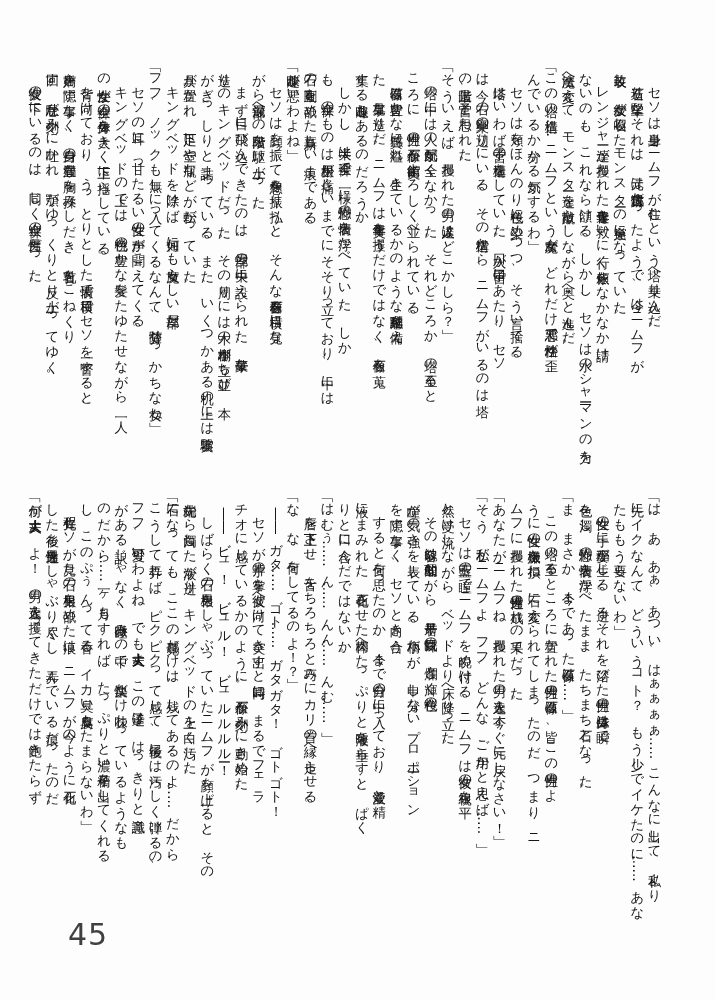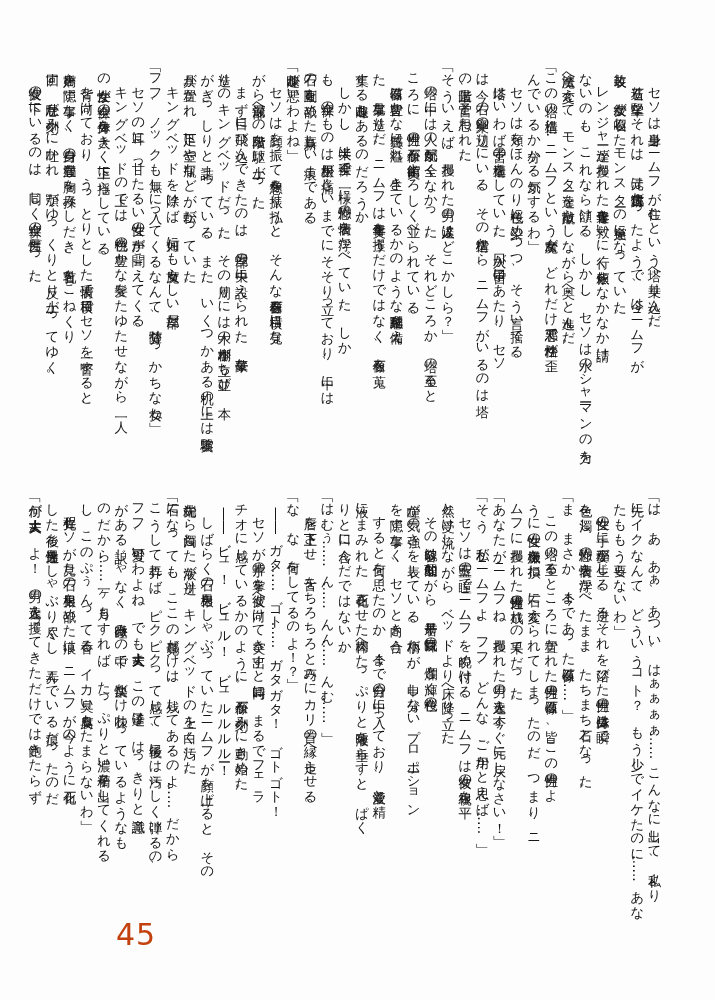--- a/index.html
+++ b/index.html
@@ -32,22 +32,21 @@
     height: 403px;
     overflow: visible;     
   }
   .page-number {
     position: absolute;
     left: 68px;
     top: 918px;
     font-size: 30px;
     line-height: 1.1;
     letter-spacing: 1px;
-    color: #c2410c;
-    margin-left: 48px;
+    color: #404040;
   }
 </style>
 </head>
 <body>
 
 <div class="page">
   <div class="vblock block-top"><div class="vline">　セソは単身、ニムフが住むという塔へ乗り込んだ。</div><div class="vline">　石造り堅牢なそれは、元は古代遺跡だったようで、今はニムフが</div><div class="vline">改装し、彼女が召喚したモンスターの巣窟になっていた。</div><div class="vline">　レンジャー達が攫われた青年達を救いに行く依頼をなかなか請け</div><div class="vline">ないのも、これなら頷ける。しかし、セソは水のシャーマンの力を</div><div class="vline">魔法へ変えて、モンスター達を蹴散らしながら奥へと進んだ。</div><div class="vline">「この塔の構造……ニムフという魔女が、どれだけ邪悪で性格が歪</div><div class="vline">んでいるか分かる気がするわ」</div><div class="vline">　セソは頬をほんのり桜色に染めつつ、そう言い捨てる。</div><div class="vline">　塔はいわば子宮の構造をしていた。入口が子宮口にあたり、セソ</div><div class="vline">は今、右の卵巣の辺りにいる。その構造から、ニムフがいるのは塔</div><div class="vline">の最上階、子宮と思われた。</div><div class="vline">「そういえば、攫われた男の人達はどこかしら？」</div><div class="vline">　塔の中には人の気配が全くなかった。それどころか、塔の至ると</div><div class="vline">ころに、男性の石像が美術館よろしく並べられている。</div><div class="vline">　石像は皆豊かな質感に溢れ、生きているかのような躍動感を備え</div><div class="vline">た、見事な造りだ。ニムフは美青年を攫うだけではなく、石像を蒐</div><div class="vline">集する趣味もあるのだろうか。</div><div class="vline">　しかし、大半は全裸で、一様に恐怖の表情を浮かべていた。しか</div><div class="vline">も、全裸のものは男根が痛々しいまでにそそり立っており、中には</div><div class="vline">石の剛直を舐めた真新しい痕まである。</div><div class="vline">「趣味が悪いわよね」</div><div class="vline">　セソは顔を振って想像を振り払うと、そんな石像群を横目に見な</div><div class="vline">がら最深部への階段を駆け上がった。</div><div class="vline">　まず目に飛び込んできたのは、部屋の中央に設えられた、豪華な</div><div class="vline">造りのキングベッドだった。その周りには木の本棚が立ち並び、本</div><div class="vline">がぎっしりと詰まっている。また、いくつかある机の上には実験器</div><div class="vline">具が置かれ、足下に壺や瓶などが転がっていた。</div><div class="vline">　キングベッドを除けば、如何にも魔女らしい部屋だ。</div><div class="vline">「フフ、ノックも無しに入ってくるなんて、随分せっかちな女ね」</div><div class="vline">　セソの耳に、甘ったるい女性の声が聞こえてくる。</div><div class="vline">　キングベッドの上では、桃色の豊かな髪をたゆたせながら、一人</div><div class="vline">の女性が全裸の身体を大きく上下に揺らしている。</div><div class="vline">　背を向けており、うっとりとした表情で横目でセソを一瞥すると、</div><div class="vline">嬌声を隠す事なく、自身の豊満な胸を揉みしだき、乳首をこねくり</div><div class="vline">回す。吐息が小刻みに吐かれ、顎がゆっくりと反り上がってゆく。</div><div class="vline">　彼女の下にいるのは、同じく全裸の男性だった。</div></div>
   <div class="vblock block-bottom"><div class="vline">「は、あ、あぁ、あつい、はぁぁぁぁ……こんなに出して、私より</div><div class="vline">先にイクなんて、どういうコト？　もう少しでイケたのに……あな</div><div class="vline">たももう要らないわ」</div><div class="vline">　女性の手に稲妻が生じる。迸るそれを浴びた男性の身体は一瞬で</div><div class="vline">色を濁し、恐怖の表情を浮かべたまま、たちまち石となった。</div><div class="vline">「ま、まさか、今まであった石像は……」</div><div class="vline">　この塔の至るところに置かれた男性の石像は、皆、この男性のよ</div><div class="vline">うに女性の機嫌を損ね、石に変えられてしまったのだ。つまり、ニ</div><div class="vline">ムフに攫われた男性達の成れの果てだった。</div><div class="vline">「あなたがニムフね。攫われた男の人達を今すぐ元に戻しなさい！」</div><div class="vline">「そう、私がニムフよ。フフ、どんな、ご用かと思えば……」</div><div class="vline">　セソは藍玉の瞳でニムフを睨め付ける。ニムフは彼女の視線を平</div><div class="vline">然と受け流しながら、ベッドより床へ降り立った。</div><div class="vline">　その容貌は理知的ながら、若干吊り目気味の、爛々と輝く桜色の</div><div class="vline">瞳が気の強さを表している。小柄だが、申し分ないプロポーション</div><div class="vline">を隠す事なく、セソと向き合う。</div><div class="vline">　すると何を思ったのか、今まで自分の中に入っており、愛液と精</div><div class="vline">液にまみれた、石化させた肉棒へたっぷりと唾液を垂らすと、ぱく</div><div class="vline">りと口に含んだではないか。</div><div class="vline">「はむぅ……ん……んん……んむ……」</div><div class="vline">　唇を上下させ、舌をちろちろと巧みにカリ首の縁へ走らせる。</div><div class="vline">「な、な、何をしてるのよ！？」</div><div class="vline">　――ガタ……ゴト……ガタガタ！　ゴトゴト！</div><div class="vline">　セソが片手の掌を彼女へ向けて突き出すと同時に、まるでフェラ</div><div class="vline">チオに感じているかのように。石像が小刻みに動き始めた。</div><div class="vline">　――ビュ！　ビュル！　ビュルルルルー！</div><div class="vline">　しばらく石の男根をしゃぶっていたニムフが顔を上げると、その</div><div class="vline">先端から白濁した液が迸り、キングベッドの上を白く汚した。</div><div class="vline">「石になっても、ここの感覚だけは、残してあるのよ……だから、</div><div class="vline">こうして弄れば、ピクピクって感じて、最後には汚らしく弾けるの、</div><div class="vline">フフ、可愛いわよね。でも大丈夫よ、この子達は、はっきりと意識</div><div class="vline">がある訳じゃなく、微睡みの中で、快楽だけ味わっているようなも</div><div class="vline">のだから……一ヶ月もすれば、たっぷりと濃い精子を出してくれる</div><div class="vline">し、このぷぅんって香る、イカ臭い腐臭もたまらないわ」</div><div class="vline">　先程セソが見た石の男根を舐めた痕は、ニムフが今のように石化</div><div class="vline">した後も男性達をしゃぶり尽くし、弄んでいる痕だったのだ。</div><div class="vline">「何が大丈夫よ、よ！　男の人達を攫ってきただけでは飽きたらず、</div></div>
   <div class="page-number">45</div>
 </div>

